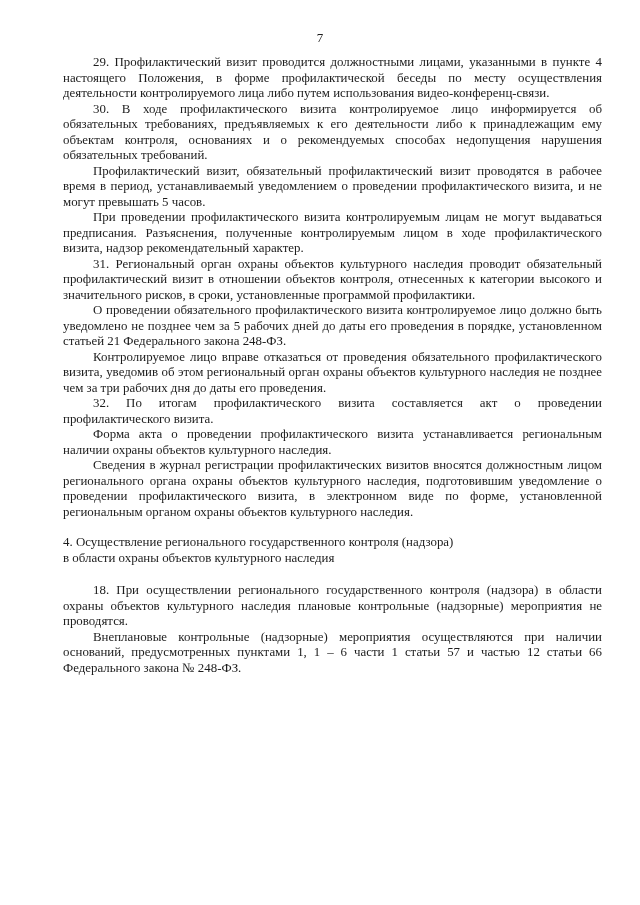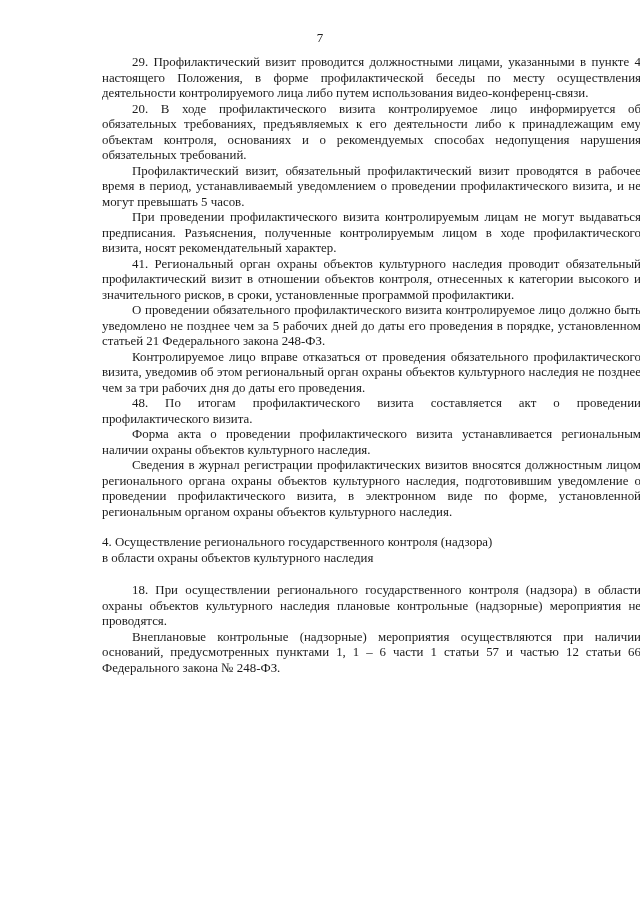--- a/index.html
+++ b/index.html
@@ -25,21 +25,20 @@
     font-size: 13px;
     line-height: 15px;
   }
   .content {
     position: absolute;
     top: 55px;
     left: 63px;
     width: 539px;
     font-size: 12.9px;
     line-height: 15.5px;
-    margin-left: 39px;
   }
   .para {
     margin: 0;
     text-align: justify;
     text-align-last: left;
     text-indent: 30px;
   }
   .section-heading {
     margin: 15px 0 17px 0;
     text-align: left;
@@ -48,27 +47,27 @@
   }
 </style>
 </head>
 <body>
 
 <div class="page">
   <div class="page-number">7</div>
 
   <div class="content">
     <p class="para">29. Профилактический визит проводится должностными лицами, указанными в пункте 4 настоящего Положения, в форме профилактической беседы по месту осуществления деятельности контролируемого лица либо путем использования видео-конференц-связи.</p>
-    <p class="para">20. В ходе профилактического визита контролируемое лицо информируется об обязательных требованиях, предъявляемых к его деятельности либо к принадлежащим ему объектам контроля, основаниях и о рекомендуемых способах недопущения нарушения обязательных требований.</p>
+    <p class="para">30. В ходе профилактического визита контролируемое лицо информируется об обязательных требованиях, предъявляемых к его деятельности либо к принадлежащим ему объектам контроля, основаниях и о рекомендуемых способах недопущения нарушения обязательных требований.</p>
     <p class="para">Профилактический визит, обязательный профилактический визит проводятся в рабочее время в период, устанавливаемый уведомлением о проведении профилактического визита, и не могут превышать 5 часов.</p>
-    <p class="para">При проведении профилактического визита контролируемым лицам не могут выдаваться предписания. Разъяснения, полученные контролируемым лицом в ходе профилактического визита, носят рекомендательный характер.</p>
-    <p class="para">41. Региональный орган охраны объектов культурного наследия проводит обязательный профилактический визит в отношении объектов контроля, отнесенных к категории высокого и значительного рисков, в сроки, установленные программой профилактики.</p>
+    <p class="para">При проведении профилактического визита контролируемым лицам не могут выдаваться предписания. Разъяснения, полученные контролируемым лицом в ходе профилактического визита, надзор рекомендательный характер.</p>
+    <p class="para">31. Региональный орган охраны объектов культурного наследия проводит обязательный профилактический визит в отношении объектов контроля, отнесенных к категории высокого и значительного рисков, в сроки, установленные программой профилактики.</p>
     <p class="para">О проведении обязательного профилактического визита контролируемое лицо должно быть уведомлено не позднее чем за 5 рабочих дней до даты его проведения в порядке, установленном статьей 21 Федерального закона 248-ФЗ.</p>
     <p class="para">Контролируемое лицо вправе отказаться от проведения обязательного профилактического визита, уведомив об этом региональный орган охраны объектов культурного наследия не позднее чем за три рабочих дня до даты его проведения.</p>
-    <p class="para">48. По итогам профилактического визита составляется акт о проведении профилактического визита.</p>
+    <p class="para">32. По итогам профилактического визита составляется акт о проведении профилактического визита.</p>
     <p class="para">Форма акта о проведении профилактического визита устанавливается региональным наличии охраны объектов культурного наследия.</p>
     <p class="para">Сведения в журнал регистрации профилактических визитов вносятся должностным лицом регионального органа охраны объектов культурного наследия, подготовившим уведомление о проведении профилактического визита, в электронном виде по форме, установленной региональным органом охраны объектов культурного наследия.</p>
 
     <p class="para section-heading">4. Осуществление регионального государственного контроля (надзора)
 в области охраны объектов культурного наследия</p>
 
     <p class="para">18. При осуществлении регионального государственного контроля (надзора) в области охраны объектов культурного наследия плановые контрольные (надзорные) мероприятия не проводятся.</p>
     <p class="para">Внеплановые контрольные (надзорные) мероприятия осуществляются при наличии оснований, предусмотренных пунктами 1, 1 – 6 части 1 статьи 57 и частью 12 статьи 66 Федерального закона № 248-ФЗ.</p>
   </div>
 </div>

